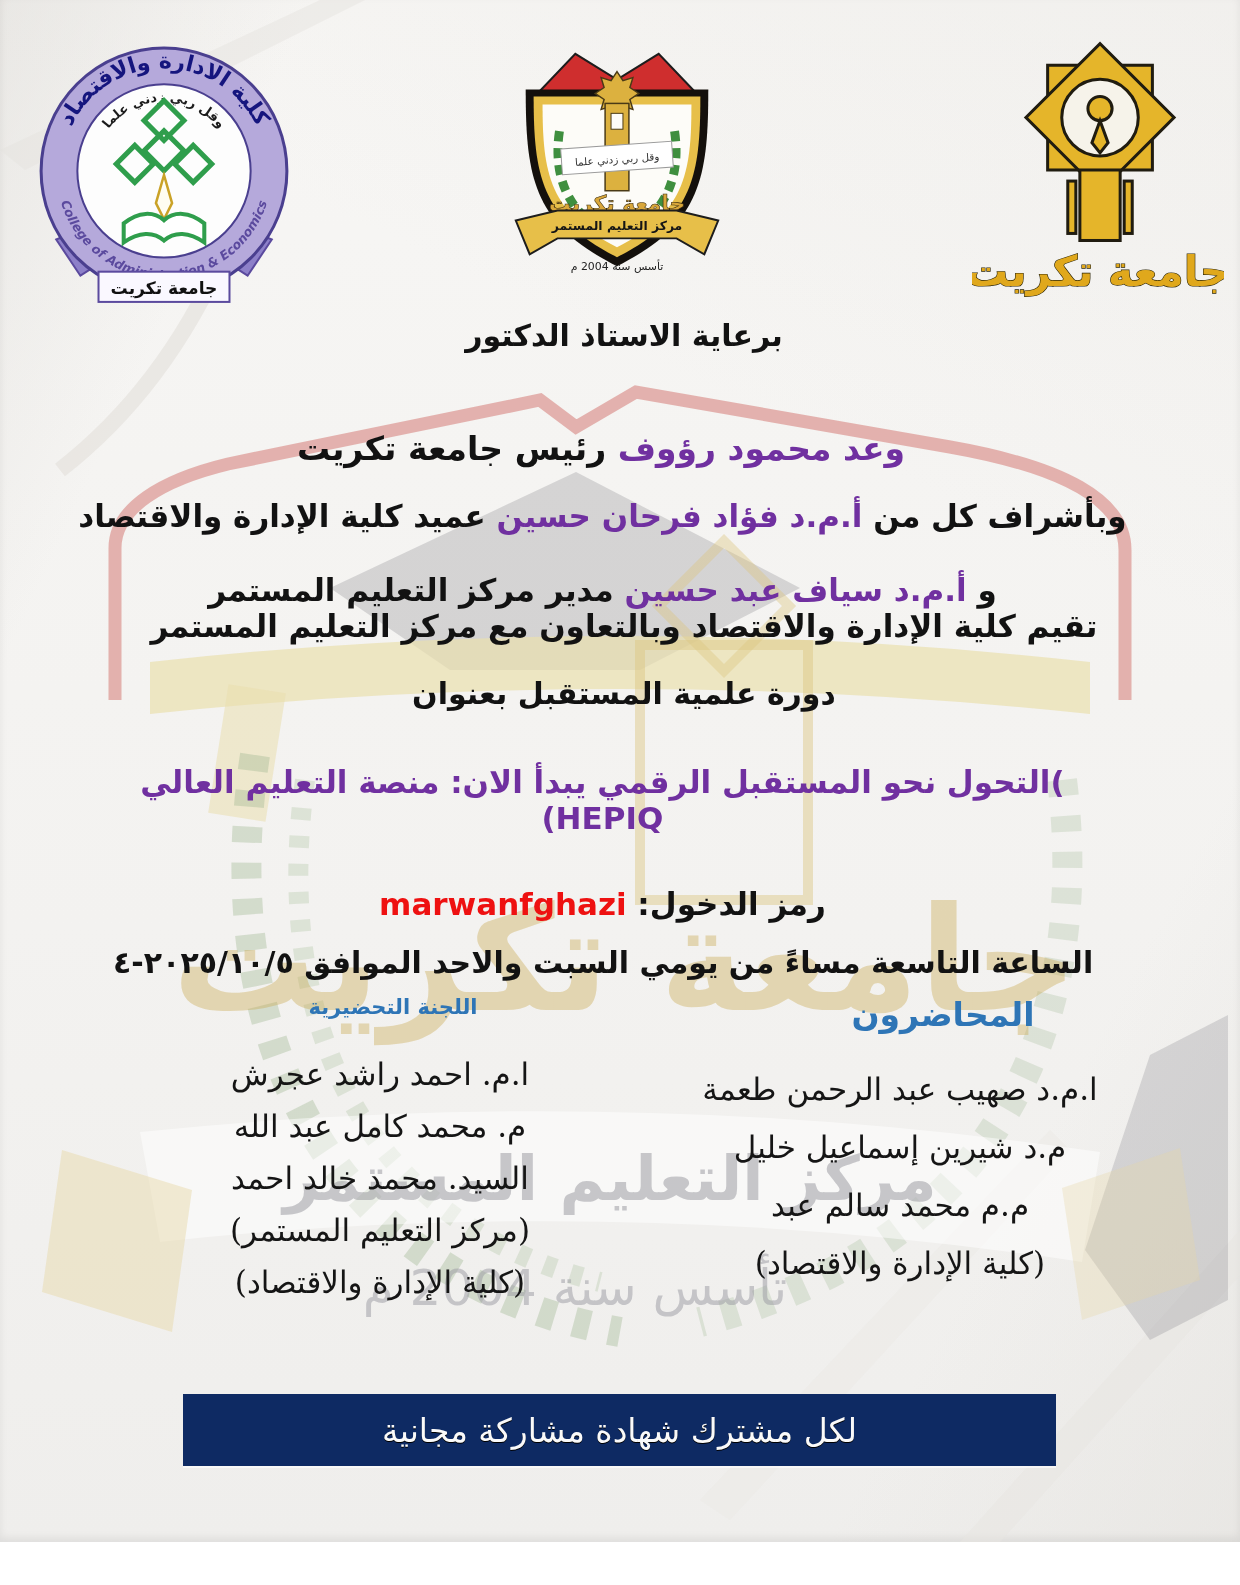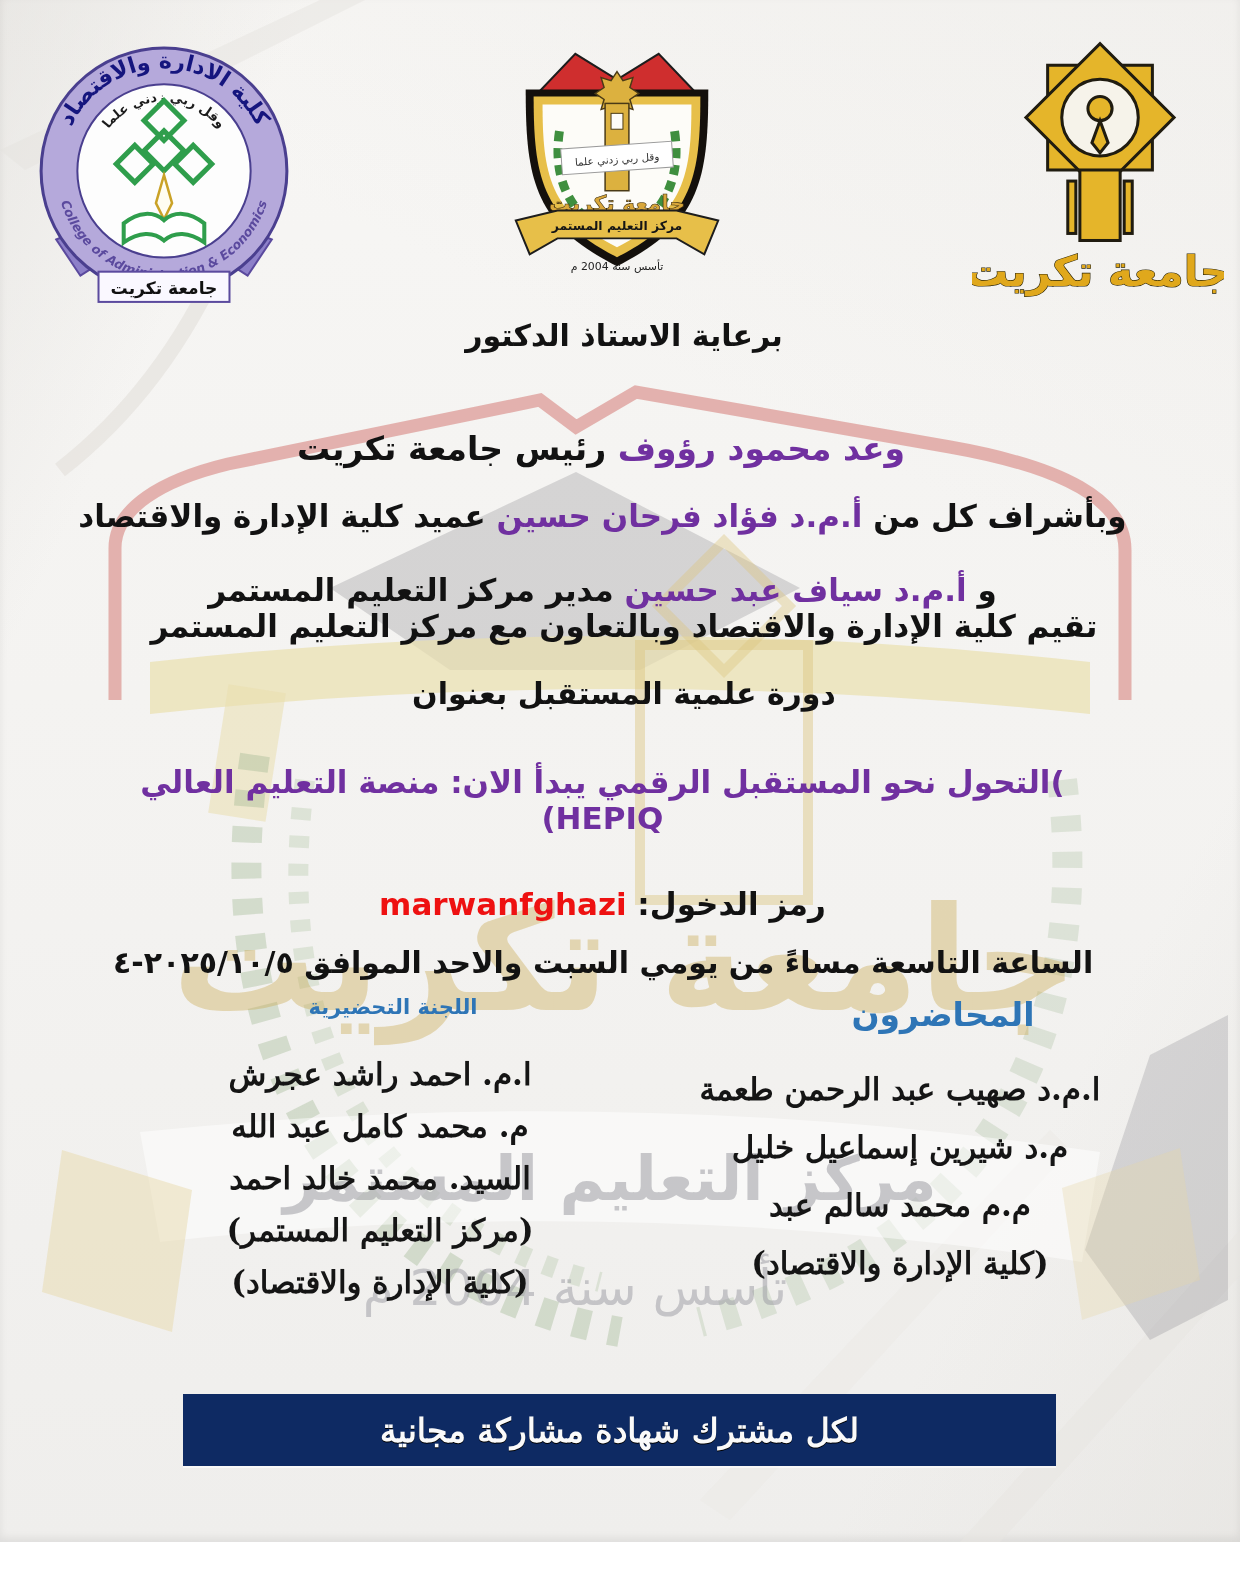--- a/index.html
+++ b/index.html
@@ -14,28 +14,28 @@
         box-shadow:inset 0 -4px 8px rgba(0,0,0,.07);}
   .wm{position:absolute;left:0;top:0;pointer-events:none;}
   .logo{position:absolute;}
   .ln{position:absolute;left:0;right:0;text-align:center;direction:rtl;color:#121212;
       font-weight:700;white-space:pre-wrap;padding-left:8px;}
   .seg{white-space:pre-wrap;}
   .purple{color:var(--accent_purple);}
   .blue-en{color:var(--link_blue);}
   .red{color:var(--code_red);}
   .h-blue{color:var(--heading_blue);}
-  .serifar{font-family:"DejaVu Serif","Liberation Serif",serif;font-weight:700;}
+  .serifar{font-family:"DejaVu Serif","Liberation Serif",serif;font-weight:400;}
   .col{position:absolute;direction:rtl;text-align:center;color:#151515;}
   .col .row{white-space:pre-wrap;}
   .banner{position:absolute;left:183px;top:1394px;width:873px;height:72px;
       background:var(--banner_navy);display:flex;align-items:center;justify-content:center;
       box-shadow:0 2px 0 rgba(255,255,255,.6);}
   .banner .txt{color:#fafafa;direction:rtl;font-family:"DejaVu Serif","Liberation Serif",serif;
-      font-weight:700;font-size:33px;letter-spacing:1px;text-shadow:0 1px 0 #000;}
+      font-weight:400;font-size:33px;letter-spacing:1px;text-shadow:0 1px 0 #000;}
   .num{unicode-bidi:isolate;text-align:center;}
 </style>
 </head>
 <body>
 
 <div class="page">
   <div class="paper"></div>
 
   <svg class="wm" width="1240" height="1585" viewBox="0 0 1240 1585">
     <path d="M0,150 L320,0 L365,0 L25,170 Z" fill="#e4e2de" opacity=".45"></path>

